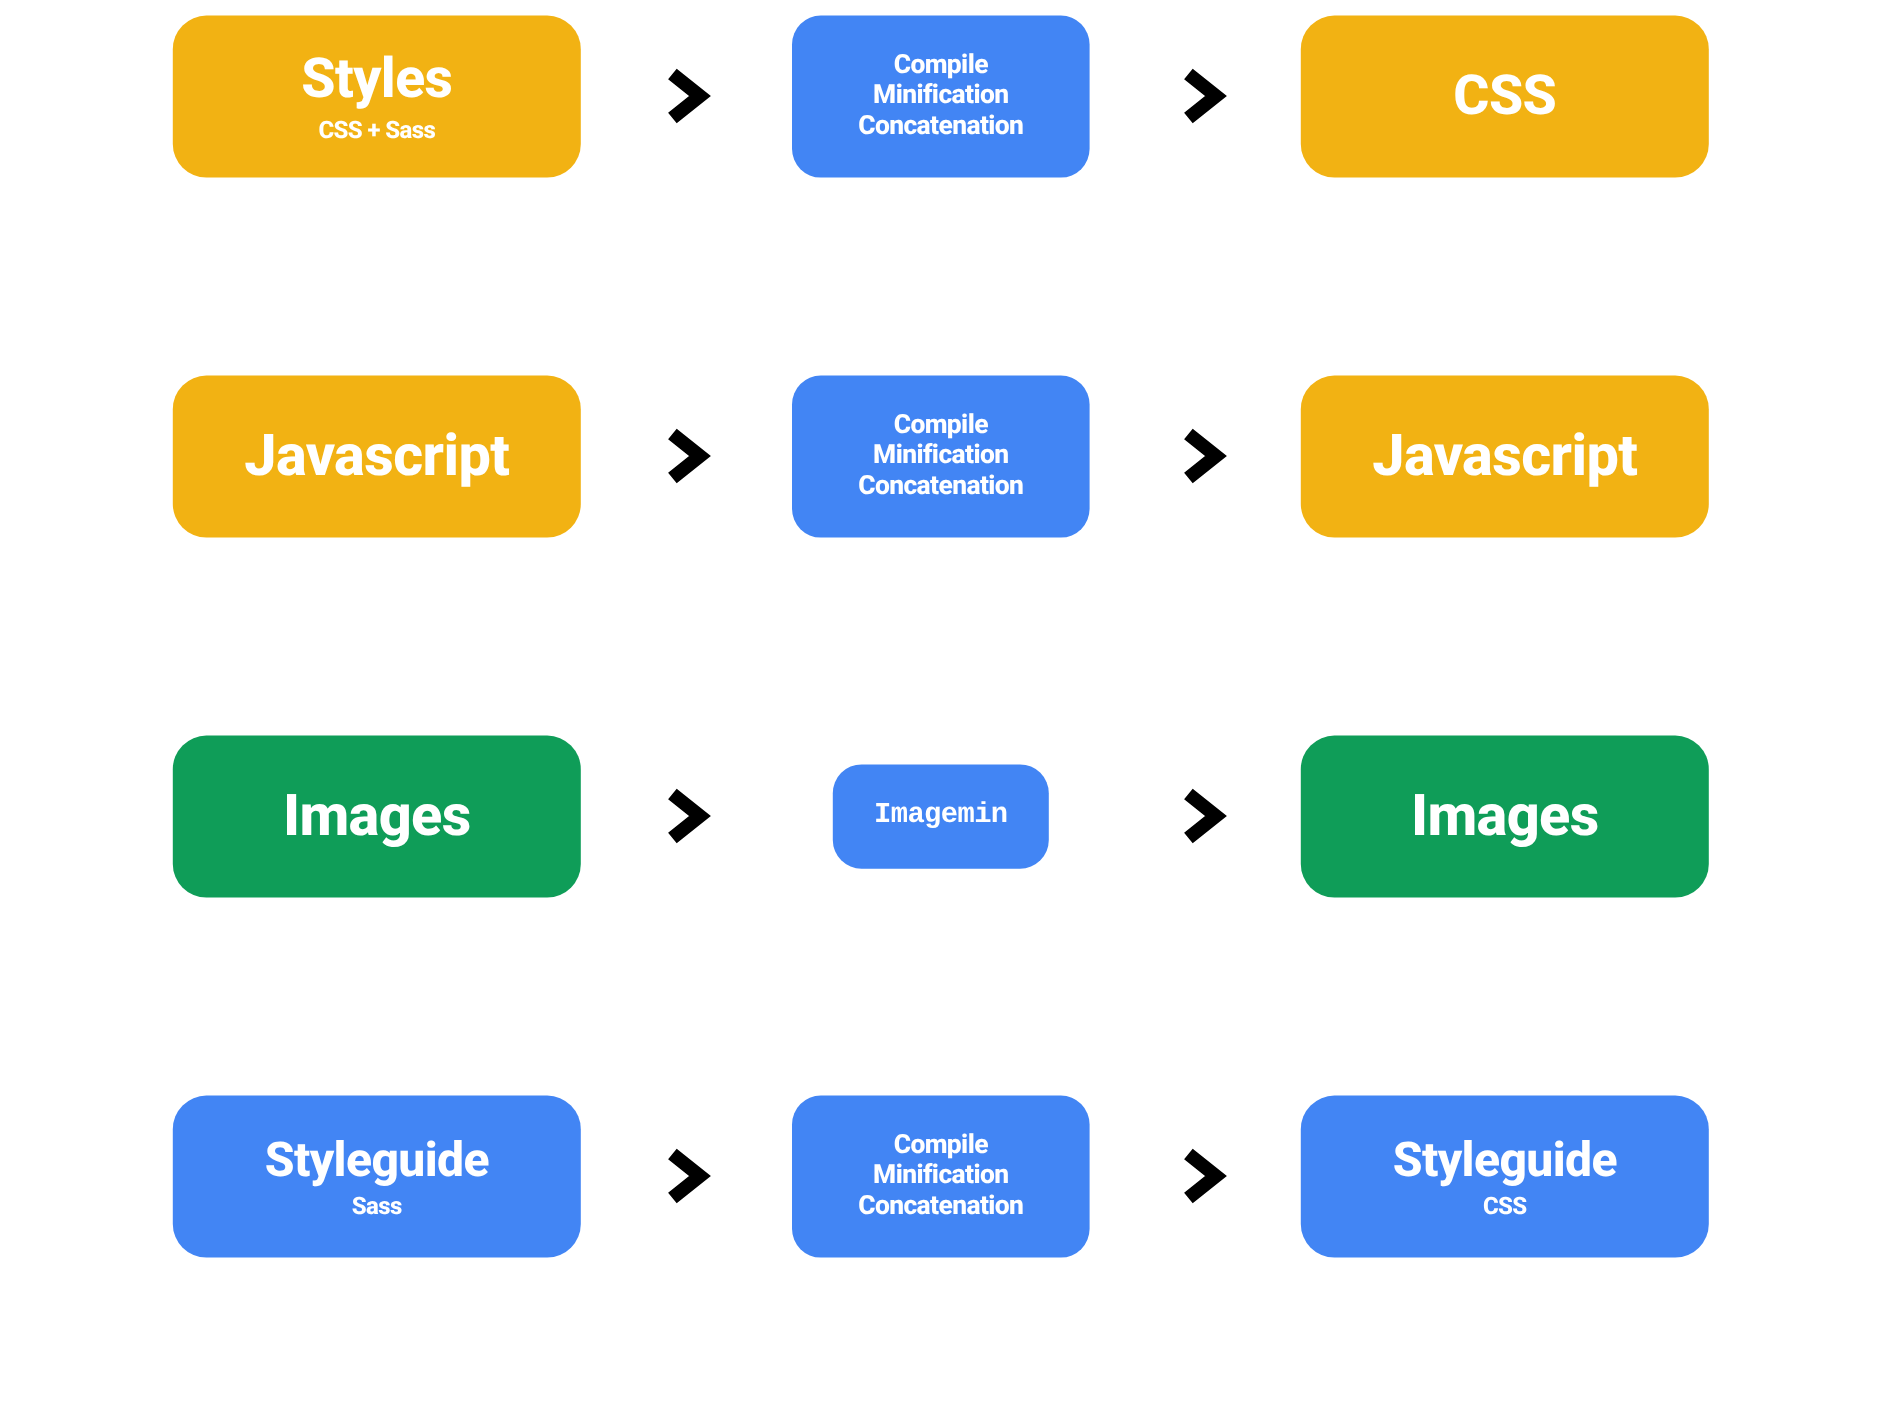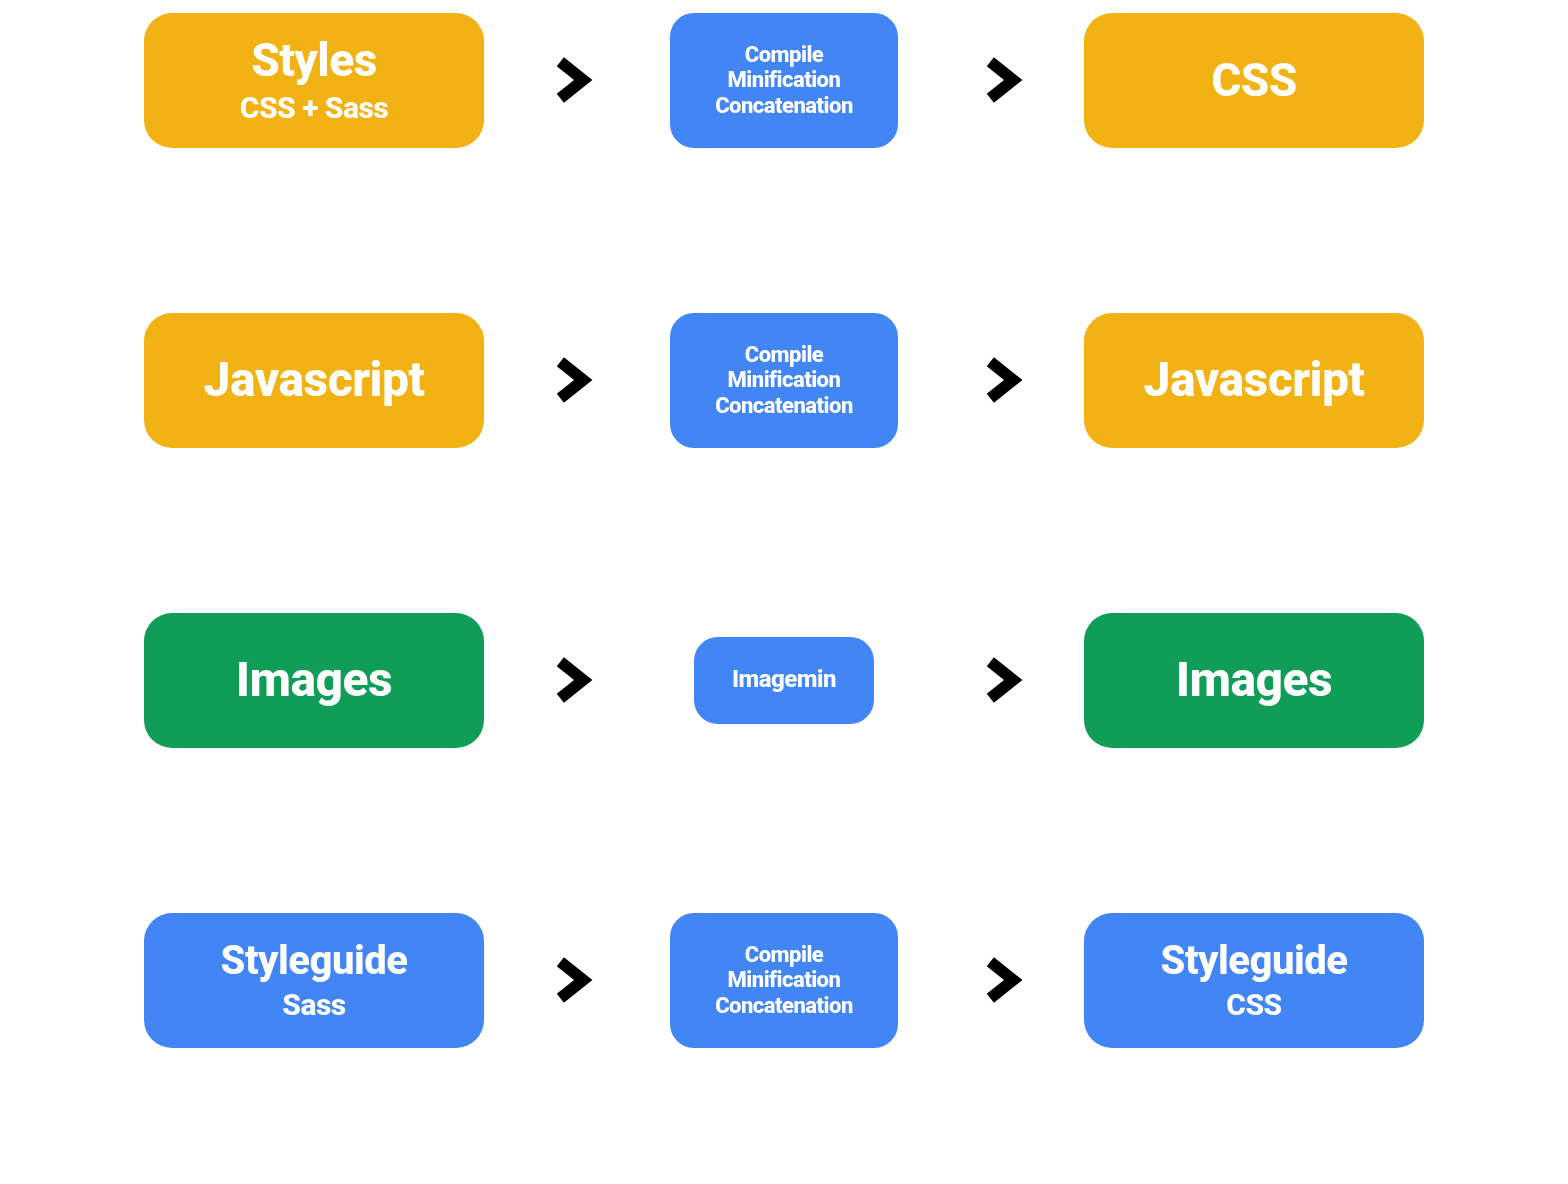--- a/index.html
+++ b/index.html
@@ -28,25 +28,25 @@
     flex-direction: column;
     align-items: center;
     justify-content: center;
     border-radius: 28px;
     color: #fff;
     text-align: center;
     line-height: 1.15;
     letter-spacing: -0.5px;
   }
   .box.input, .box.output { width: 340px; height: 135px; }
-  .box.process { width: 228px; height: 135px; border-radius: 24px; }
-  .box.process.small { width: 180px; height: 87px; }
+  .box.process { width: 248px; height: 135px; border-radius: 24px; }
+  .box.process.small { width: 180px; height: 87px; font-family: Liberation Mono, monospace; }
 
   .title { font-weight: 800; font-size: 46px; }
-  .sub   { font-weight: 800; font-size: 30px; margin-top: 4px; }
+  .sub   { font-weight: 800; font-size: 20px; margin-top: 4px; }
   .single { font-weight: 800; font-size: 48px; }
   .proc-line { font-weight: 800; font-size: 22px; }
   .proc-single { font-weight: 800; font-size: 24px; }
 
   .yellow { background: #f2b213; }
   .blue   { background: #4285f4; }
   .green  { background: #0f9d58; text-align: center; }
 
   .arrow {
     display: flex;

